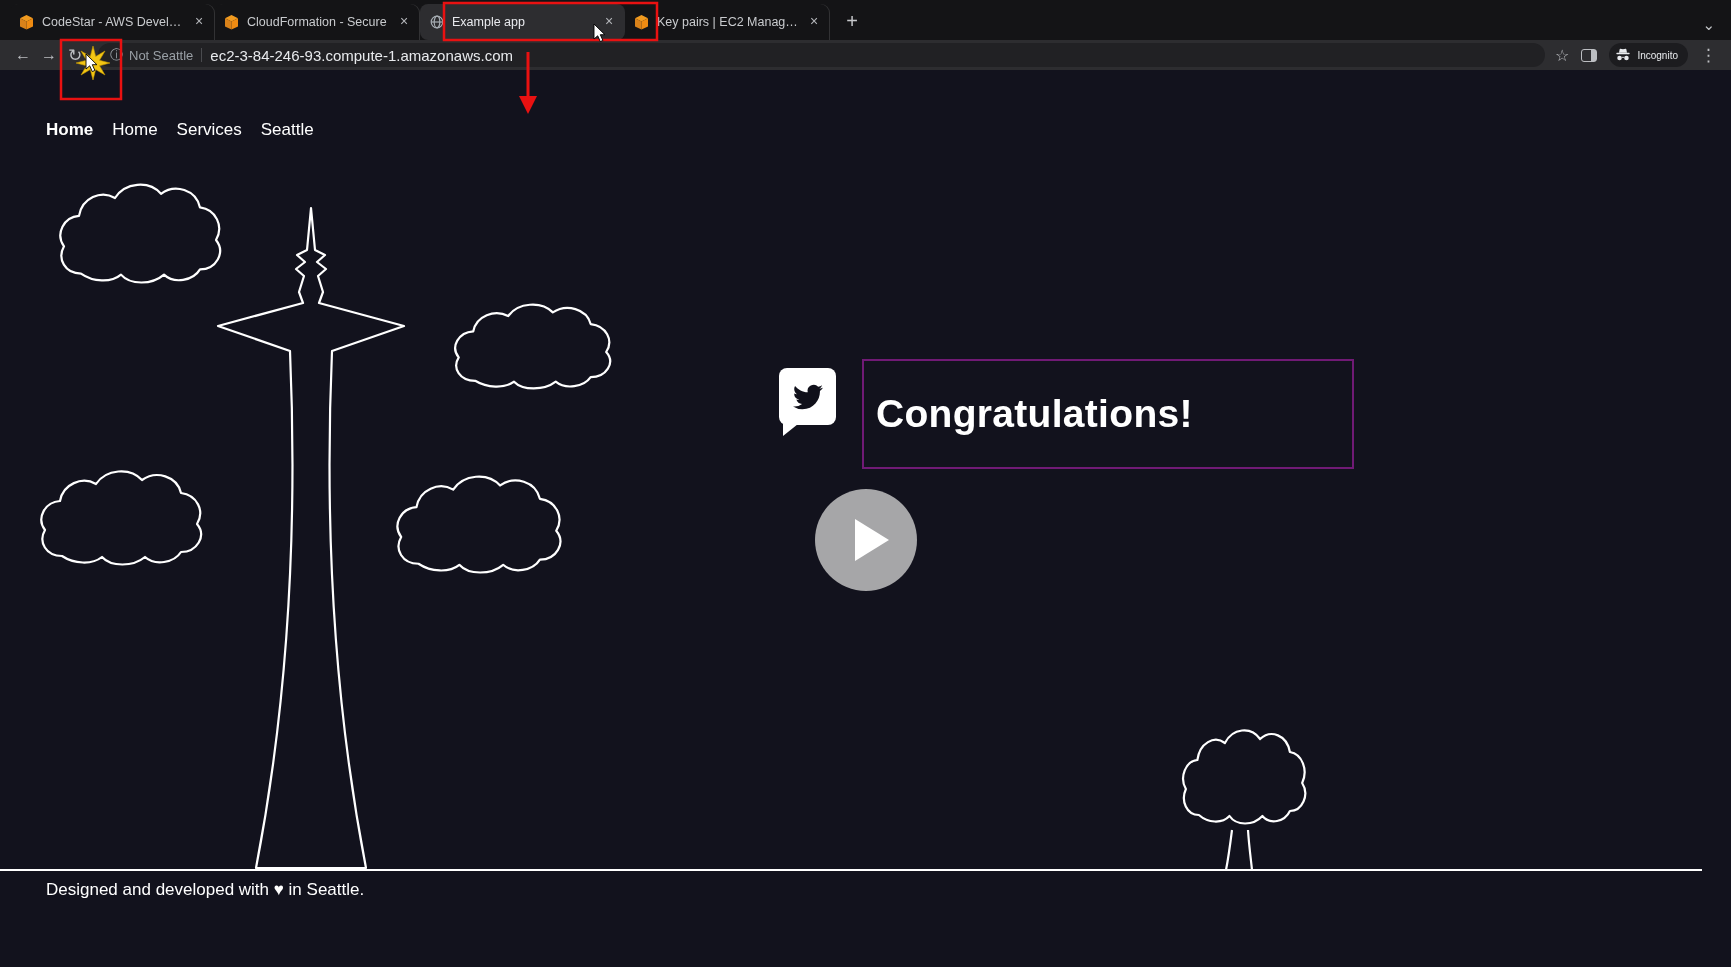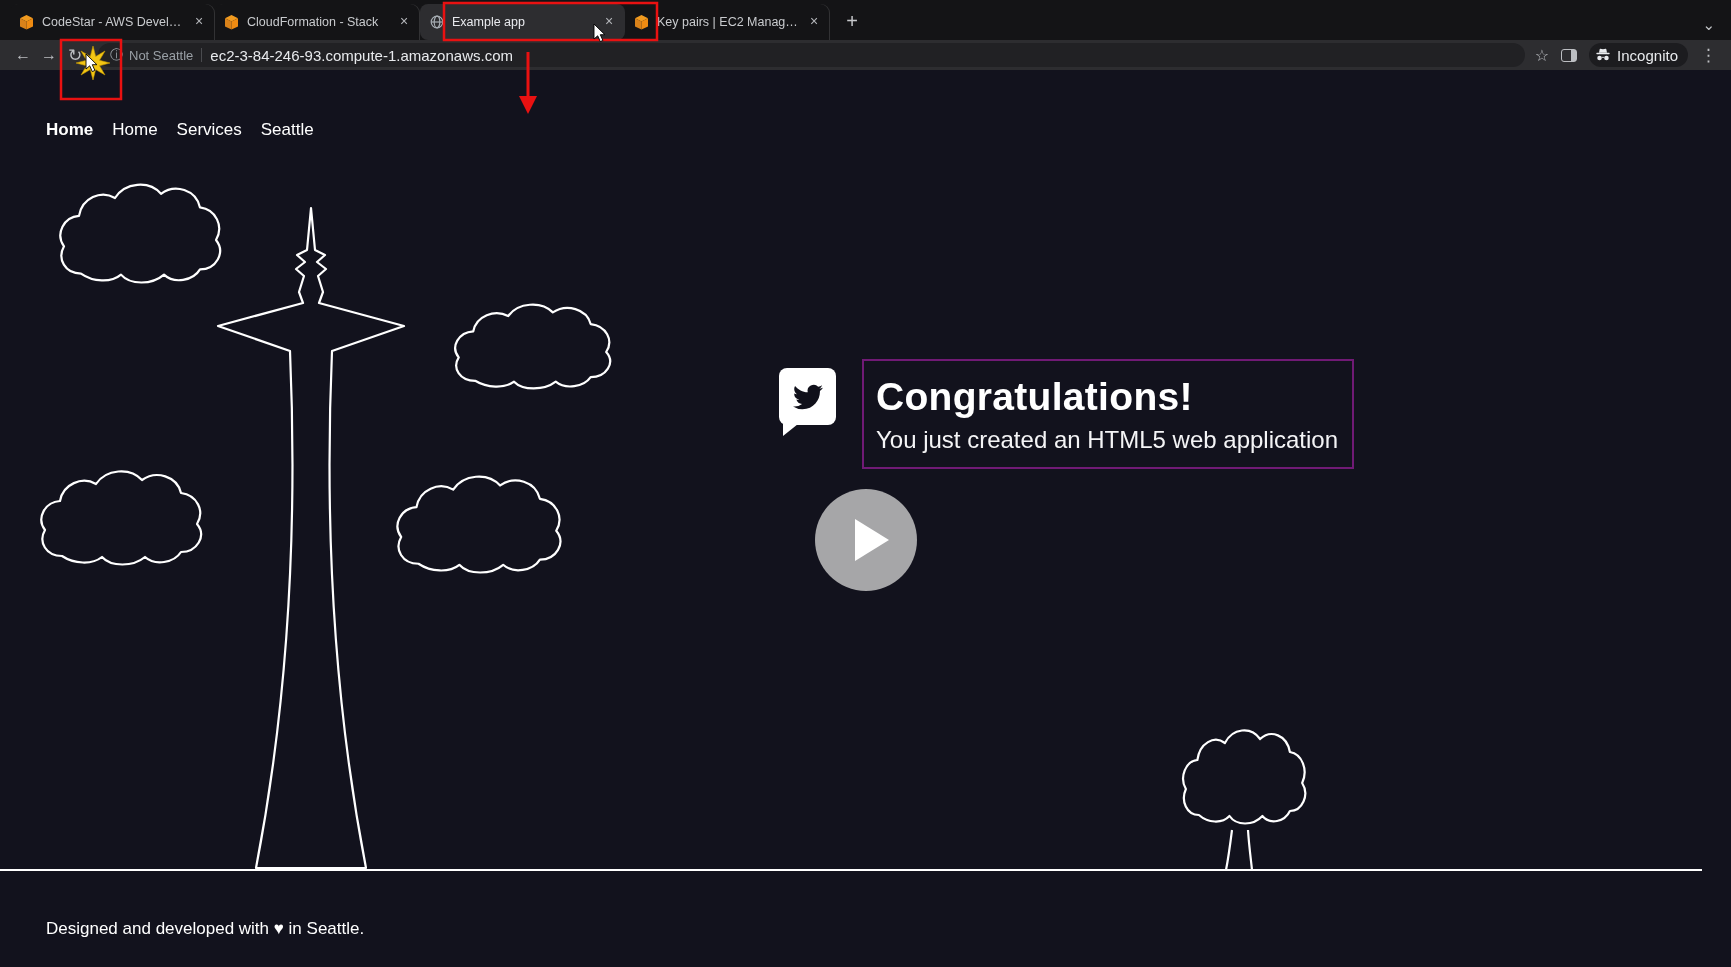--- a/index.html
+++ b/index.html
@@ -24,37 +24,37 @@
   .tool-btn.reload { font-size:17px; }
   .omnibox { flex:1; min-width:0; height:24px; margin:0 10px; background:#212124; border-radius:12px; display:flex; align-items:center; padding:0 12px; gap:8px; cursor:text; }
   .security { color:#9aa0a6; font-size:13px; display:flex; gap:6px; align-items:center; }
   .sec-icon { font-size:13px; }
   .ob-divider { width:1px; height:14px; background:#4a4b4f; }
   .url { color:#e8eaed; font-size:15px; white-space:nowrap; overflow:hidden; }
   .right-icons { display:flex; align-items:center; gap:12px; padding-right:4px; }
   .ric { color:#bcbec2; font-size:16px; cursor:pointer; }
   .sidepanel-icon { position:relative; width:16px; height:13px; border:1.6px solid #bcbec2; border-radius:3px; cursor:pointer; }
   .sidepanel-icon::after { content:""; position:absolute; top:0; right:0; width:5px; height:100%; background:#bcbec2; }
-  .incognito-pill { display:flex; align-items:center; gap:6px; background:#1c1c1f; border-radius:12px; height:24px; padding:0 10px 0 6px; color:#e8eaed; font-size:15px; cursor:default; }
+  .incognito-pill { display:flex; align-items:center; gap:6px; background:#1c1c1f; border-radius:12px; height:24px; padding:0 10px 0 6px; color:#e8eaed; font-size:10px; cursor:default; }
   .menu-dots { font-size:17px; color:#bcbec2; cursor:pointer; letter-spacing:0; }
 
   
   .page { position:absolute; top:70px; left:0; width:1731px; height:897px; background:#12121d; overflow:hidden; }
   .lineart { position:absolute; inset:0; }
   .site-nav { position:absolute; left:46px; top:50px; display:flex; gap:19px; color:#fff; font-size:17px; }
   .nav-item { cursor:pointer; }
   .nav-item.active { font-weight:bold; }
   .bubble { position:absolute; left:779px; top:298px; width:57px; height:57px; background:#fff; border-radius:8px; display:flex; align-items:center; justify-content:center; cursor:pointer; }
   .bubble::after { content:""; position:absolute; left:4px; bottom:-11px; width:0; height:0; border-top:12px solid #fff; border-right:15px solid transparent; }
   .congrats { position:absolute; left:862px; top:289px; width:492px; height:110px; border:2px solid #701a75; display:flex; flex-direction:column; justify-content:center; gap:7px; padding:0 12px; }
   .congrats-title { font-size:39px; font-weight:bold; color:#fff; letter-spacing:.3px; }
   .congrats-sub { font-size:24px; color:#f4f4f6; }
   .play { position:absolute; left:815px; top:419px; width:102px; height:102px; border-radius:50%; background:#a6a6a8; display:flex; align-items:center; justify-content:center; cursor:pointer; }
   .play-tri { width:0; height:0; border-left:34px solid #fff; border-top:21px solid transparent; border-bottom:21px solid transparent; margin-left:11px; }
-  .site-footer { position:absolute; left:46px; top:849px; color:#fff; font-size:17px; }
+  .site-footer { position:absolute; left:46px; top:810px; color:#fff; font-size:17px; }
 
   
   .overlay { position:absolute; inset:0; pointer-events:none; z-index:50; }
 </style>
 </head>
 <body>
 
 <div class="browser">
 
   <div class="tabstrip">
@@ -72,21 +72,21 @@
     </div>
 
     <div class="tab">
       <span class="fav">
         <svg width="13" height="15" viewBox="0 0 13 15">
             <polygon points="6.5,0 13,3.2 6.5,6.4 0,3.2" fill="#f19b20"></polygon>
             <polygon points="0,3.2 6.5,6.4 6.5,14.6 0,11.4" fill="#d9821a"></polygon>
             <polygon points="13,3.2 13,11.4 6.5,14.6 6.5,6.4" fill="#ef8b12"></polygon>
           </svg>
       </span>
-      <span class="tab-label">CloudFormation - Stack</span>
+      <span class="tab-label">CloudFormation - Secure</span>
       <span class="tab-close">×</span>
     </div>
 
     <div class="tab active">
       <span class="fav">
         <svg width="14" height="14" viewBox="0 0 14 14">
             <circle cx="7" cy="7" r="5.8" fill="none" stroke="#a7adb3" stroke-width="1.2"></circle>
             <line x1="1.2" y1="7" x2="12.8" y2="7" stroke="#a7adb3" stroke-width="1.2"></line>
             <ellipse cx="7" cy="7" rx="2.8" ry="5.8" fill="none" stroke="#a7adb3" stroke-width="1.2"></ellipse>
           </svg>
@@ -170,21 +170,20 @@
     </div>
 
     <div class="bubble">
       <svg width="30" height="30" viewBox="0 0 24 24">
         <path fill="#10101a" d="M23.953 4.57a10 10 0 01-2.825.775 4.958 4.958 0 002.163-2.723c-.951.555-2.005.959-3.127 1.184a4.92 4.92 0 00-8.384 4.482C7.69 8.095 4.067 6.13 1.64 3.162a4.822 4.822 0 00-.666 2.475c0 1.71.87 3.213 2.188 4.096a4.904 4.904 0 01-2.228-.616v.06a4.923 4.923 0 003.946 4.827 4.996 4.996 0 01-2.212.085 4.936 4.936 0 004.604 3.417 9.867 9.867 0 01-6.102 2.105c-.39 0-.779-.023-1.17-.067a13.995 13.995 0 007.557 2.209c9.053 0 13.998-7.496 13.998-13.985 0-.21 0-.42-.015-.63A9.935 9.935 0 0024 4.59z"></path>
       </svg>
     </div>
 
     <div class="congrats">
       <div class="congrats-title">Congratulations!</div>
-      <div class="congrats-sub">You just created an HTML5 web application</div>
     </div>
 
     <div class="play">
       <div class="play-tri"></div>
     </div>
 
     <div class="site-footer">Designed and developed with ♥ in Seattle.</div>
   </div>
 
   <svg class="overlay" width="1731" height="967" viewBox="0 0 1731 967">

